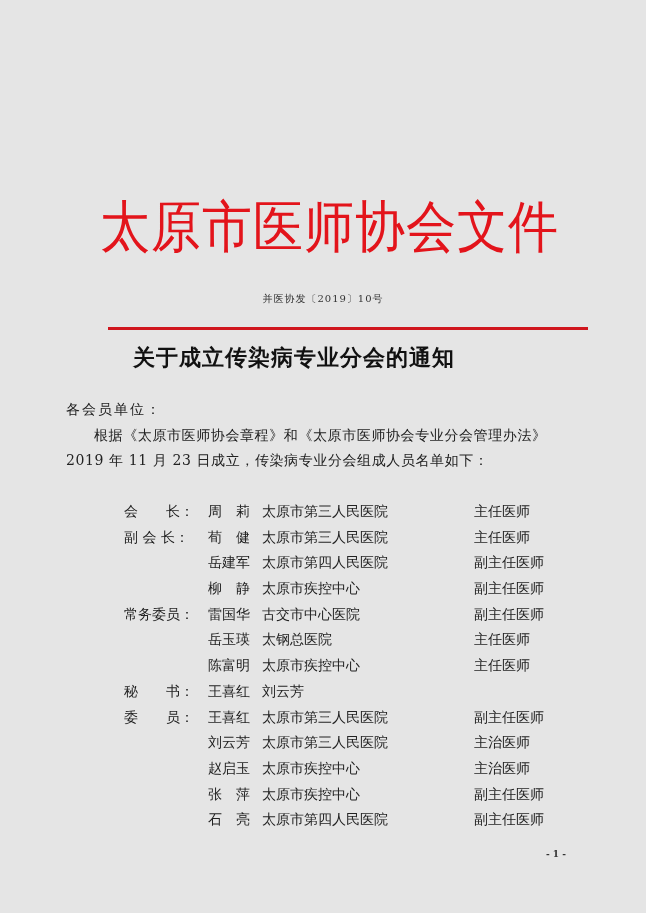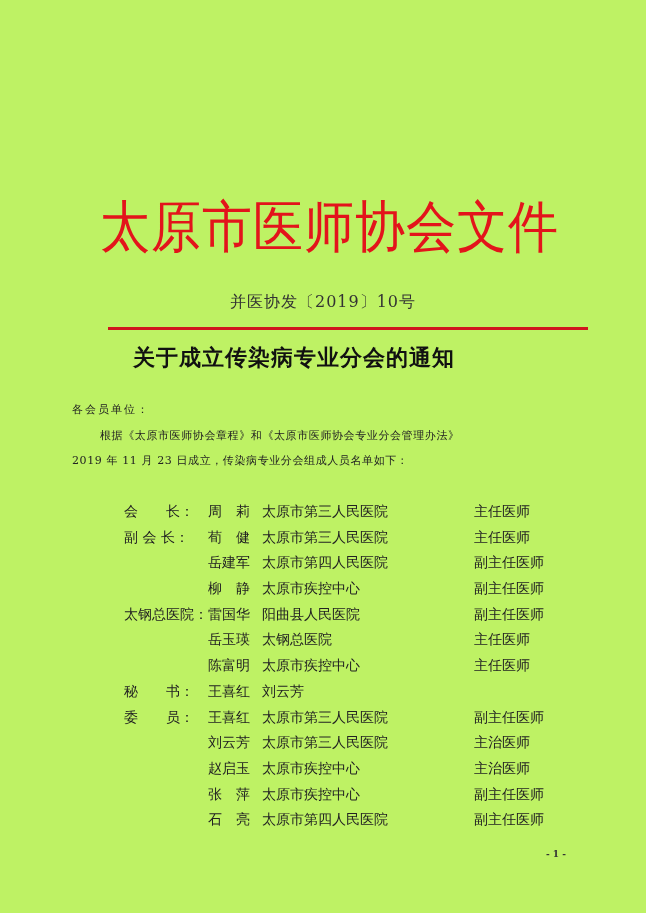--- a/index.html
+++ b/index.html
@@ -1,29 +1,29 @@
 <!DOCTYPE html>
 <html><head>
 <meta charset="utf-8">
 <style>
   html, body { margin: 0; padding: 0; background: #ffffff; }
   body { width: 646px; height: 913px; position: relative; overflow: hidden;
          font-family: "DejaVu Serif", "Liberation Serif", serif; color: #222; }
-  .page { position: absolute; left: 0; top: 0; width: 646px; height: 913px; background: #bef264; }
+  .page { position: absolute; left: 0; top: 0; width: 646px; height: 913px; background: #e5e5e5; }
   .header-title { position: absolute; left: 100px; top: 188px; width: 450px;
                   font-family: "DejaVu Sans", "Liberation Sans", sans-serif;
                   font-size: 50px; color: #e3141b; letter-spacing: 1px; line-height: 70px;
                   white-space: nowrap; transform: scaleY(1.12); transform-origin: left top; }
   .doc-number { position: absolute; left: 0; width: 646px; top: 292px; text-align: center;
-                font-size: 16px; color: #333; letter-spacing: 1px; }
+                font-size: 10px; color: #333; letter-spacing: 1px; }
   .red-rule { position: absolute; left: 108px; top: 327px; width: 480px; height: 3px; background: #d0161e; }
   .notice-title { position: absolute; left: 0; width: 588px; top: 343px; text-align: center;
                   font-family: "DejaVu Sans", "Liberation Sans", sans-serif;
                   font-size: 22px; font-weight: bold; color: #111; letter-spacing: 1px; }
-  .body-text { position: absolute; left: 72px; width: 490px; font-size: 11px; color: #222; line-height: 25px; }
+  .body-text { position: absolute; left: 66px; width: 490px; font-size: 14px; color: #222; line-height: 25px; }
   .salutation { top: 397px; letter-spacing: 2px; }
   .para { top: 423px; }
   .para .line { white-space: nowrap; letter-spacing: 0.6px; }
   .para .indent { padding-left: 28px; }
   .roster { position: absolute; left: 108px; top: 503px; width: 460px; font-size: 14px; color: #222; margin-left: 16px; }
   .roster-row { position: relative; height: 25.7px; }
   .roster-row span { position: absolute; top: 0; white-space: nowrap; }
   .r-role { left: 0; width: 70px; }
   .r-name { left: 84px; width: 50px; }
   .r-org { left: 138px; }
@@ -64,23 +64,23 @@
       <span class="r-org">太原市第四人民医院</span>
       <span class="r-title">副主任医师</span>
     </div>
     <div class="roster-row">
       <span class="r-role"></span>
       <span class="r-name">柳　静</span>
       <span class="r-org">太原市疾控中心</span>
       <span class="r-title">副主任医师</span>
     </div>
     <div class="roster-row">
-      <span class="r-role">太钢总医院：</span>
+      <span class="r-role">常务委员：</span>
       <span class="r-name">雷国华</span>
-      <span class="r-org">阳曲县人民医院</span>
+      <span class="r-org">古交市中心医院</span>
       <span class="r-title">副主任医师</span>
     </div>
     <div class="roster-row">
       <span class="r-role"></span>
       <span class="r-name">岳玉瑛</span>
       <span class="r-org">太钢总医院</span>
       <span class="r-title">主任医师</span>
     </div>
     <div class="roster-row">
       <span class="r-role"></span>

